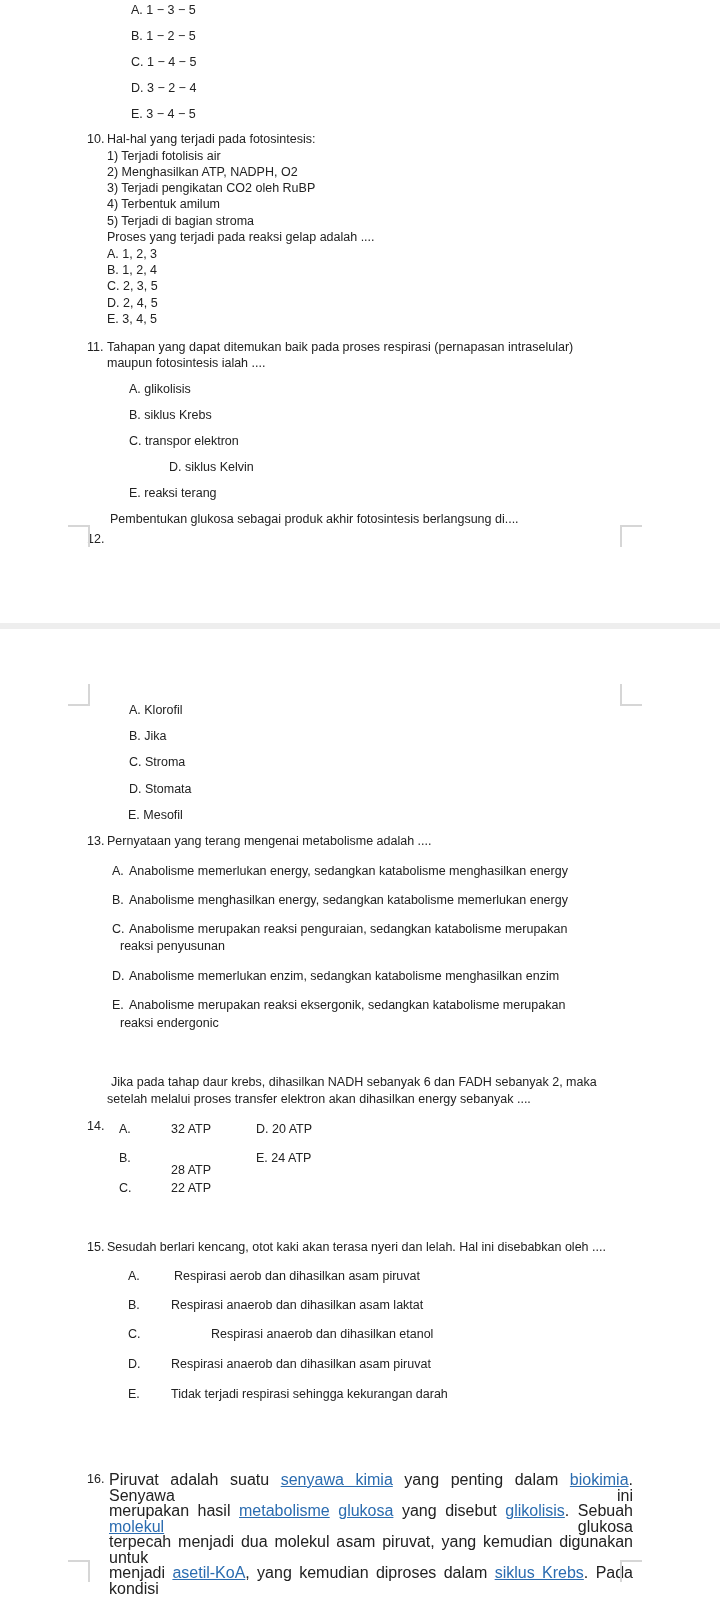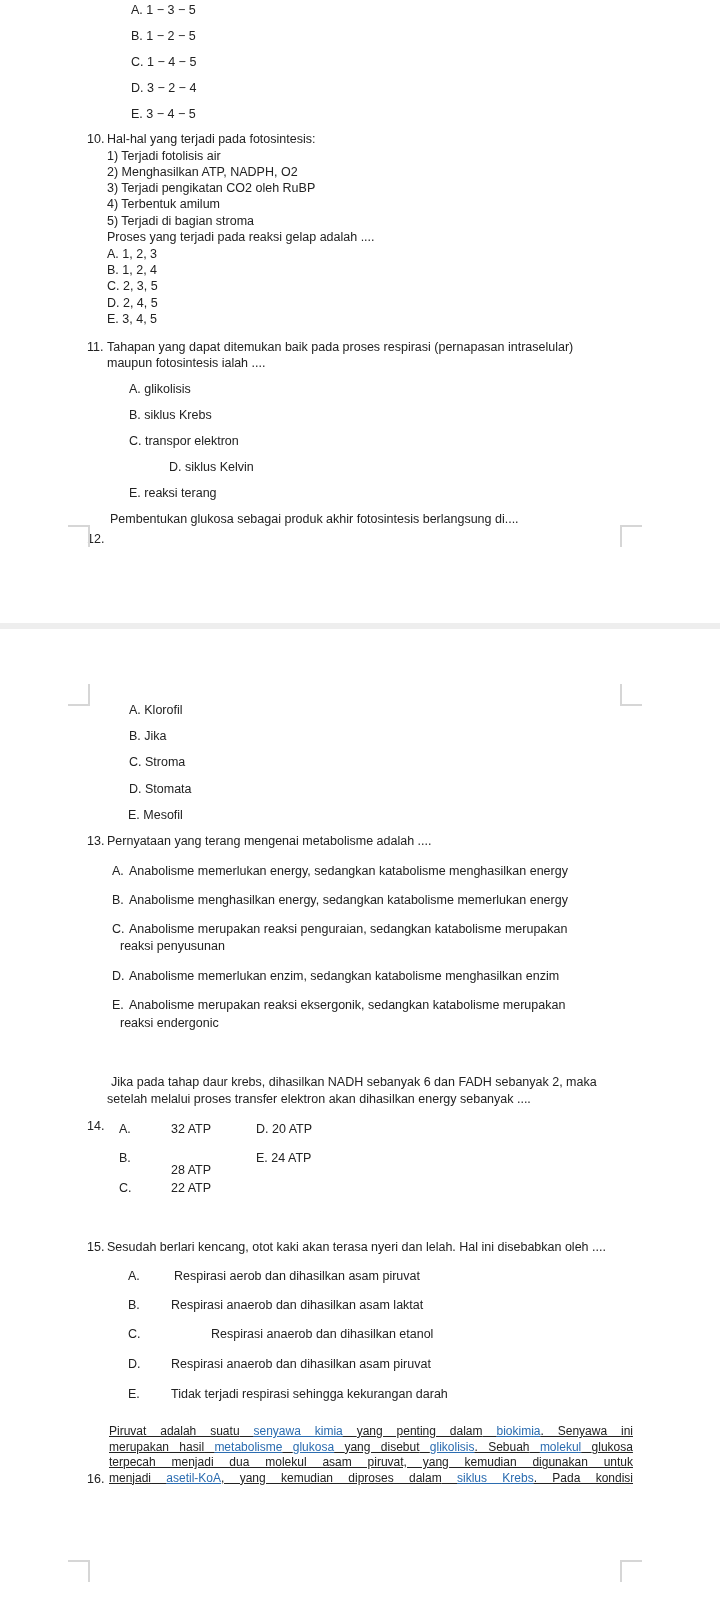--- a/index.html
+++ b/index.html
@@ -14,23 +14,23 @@
     background: #eeeeee;
   }
   .corner { position: absolute; width: 20px; height: 20px; border-color: #d6d6d6; border-style: solid; }
   .corner.bl { border-width: 0 2px 2px 0; }   
   .corner.br { border-width: 0 0 2px 2px; }   
   .corner.tl { border-width: 2px 2px 0 0; }   
   .corner.tr { border-width: 2px 0 0 2px; }   
   .link { color: #2b6cb0; text-decoration: underline; }
   .bi { font-weight: bold; font-style: italic; }
   .para16 {
-    position: absolute; left: 109px; top: 1424px; width: 524px;
+    position: absolute; left: 109px; top: 1472px; width: 524px;
     text-align: justify; text-align-last: justify; line-height: 15.5px;
-    font-size: 12px; white-space: normal; text-decoration: underline;
+    font-size: 16px; white-space: normal;
   }
   .para16 .line { display: block; text-align: justify; text-align-last: justify; }
 </style>
 </head>
 <body>
 
 <div>
   <div class="abs" style="left:131px;top:3px;">
     <span>A.</span> <span>1 − 3 − 5</span>
   </div>

